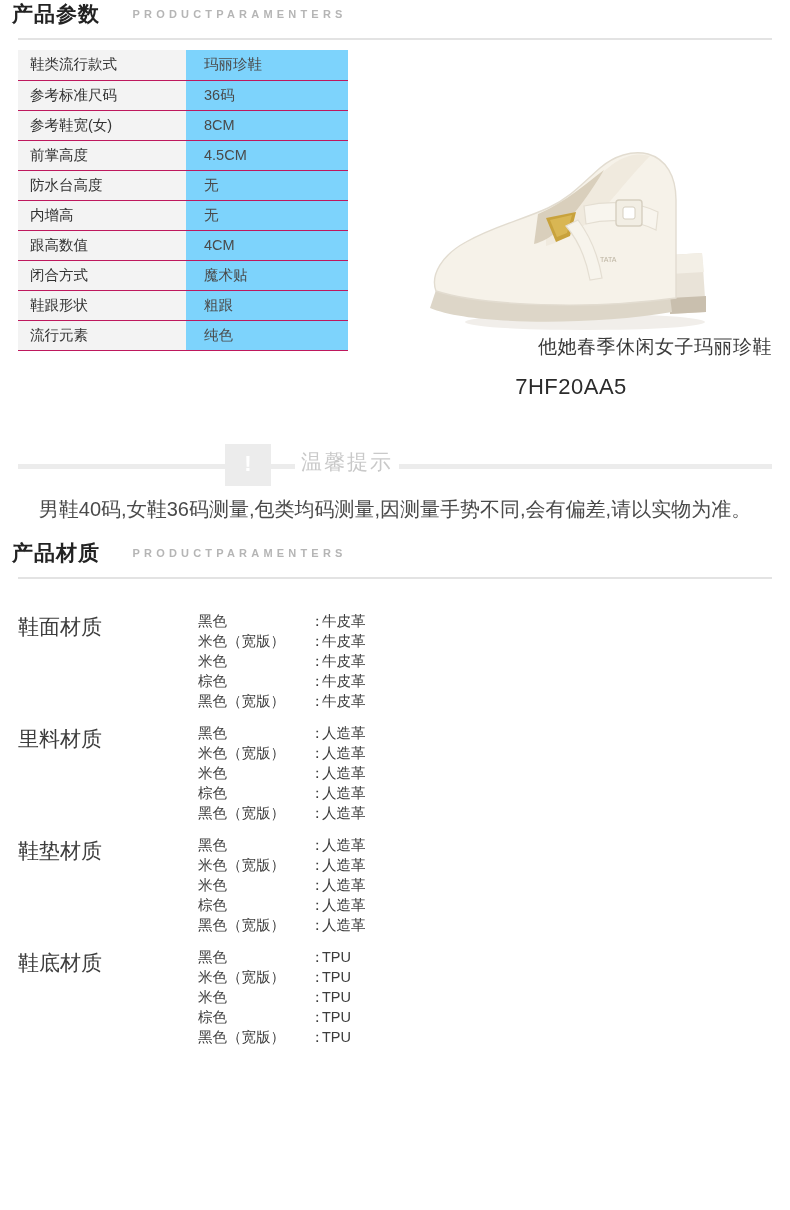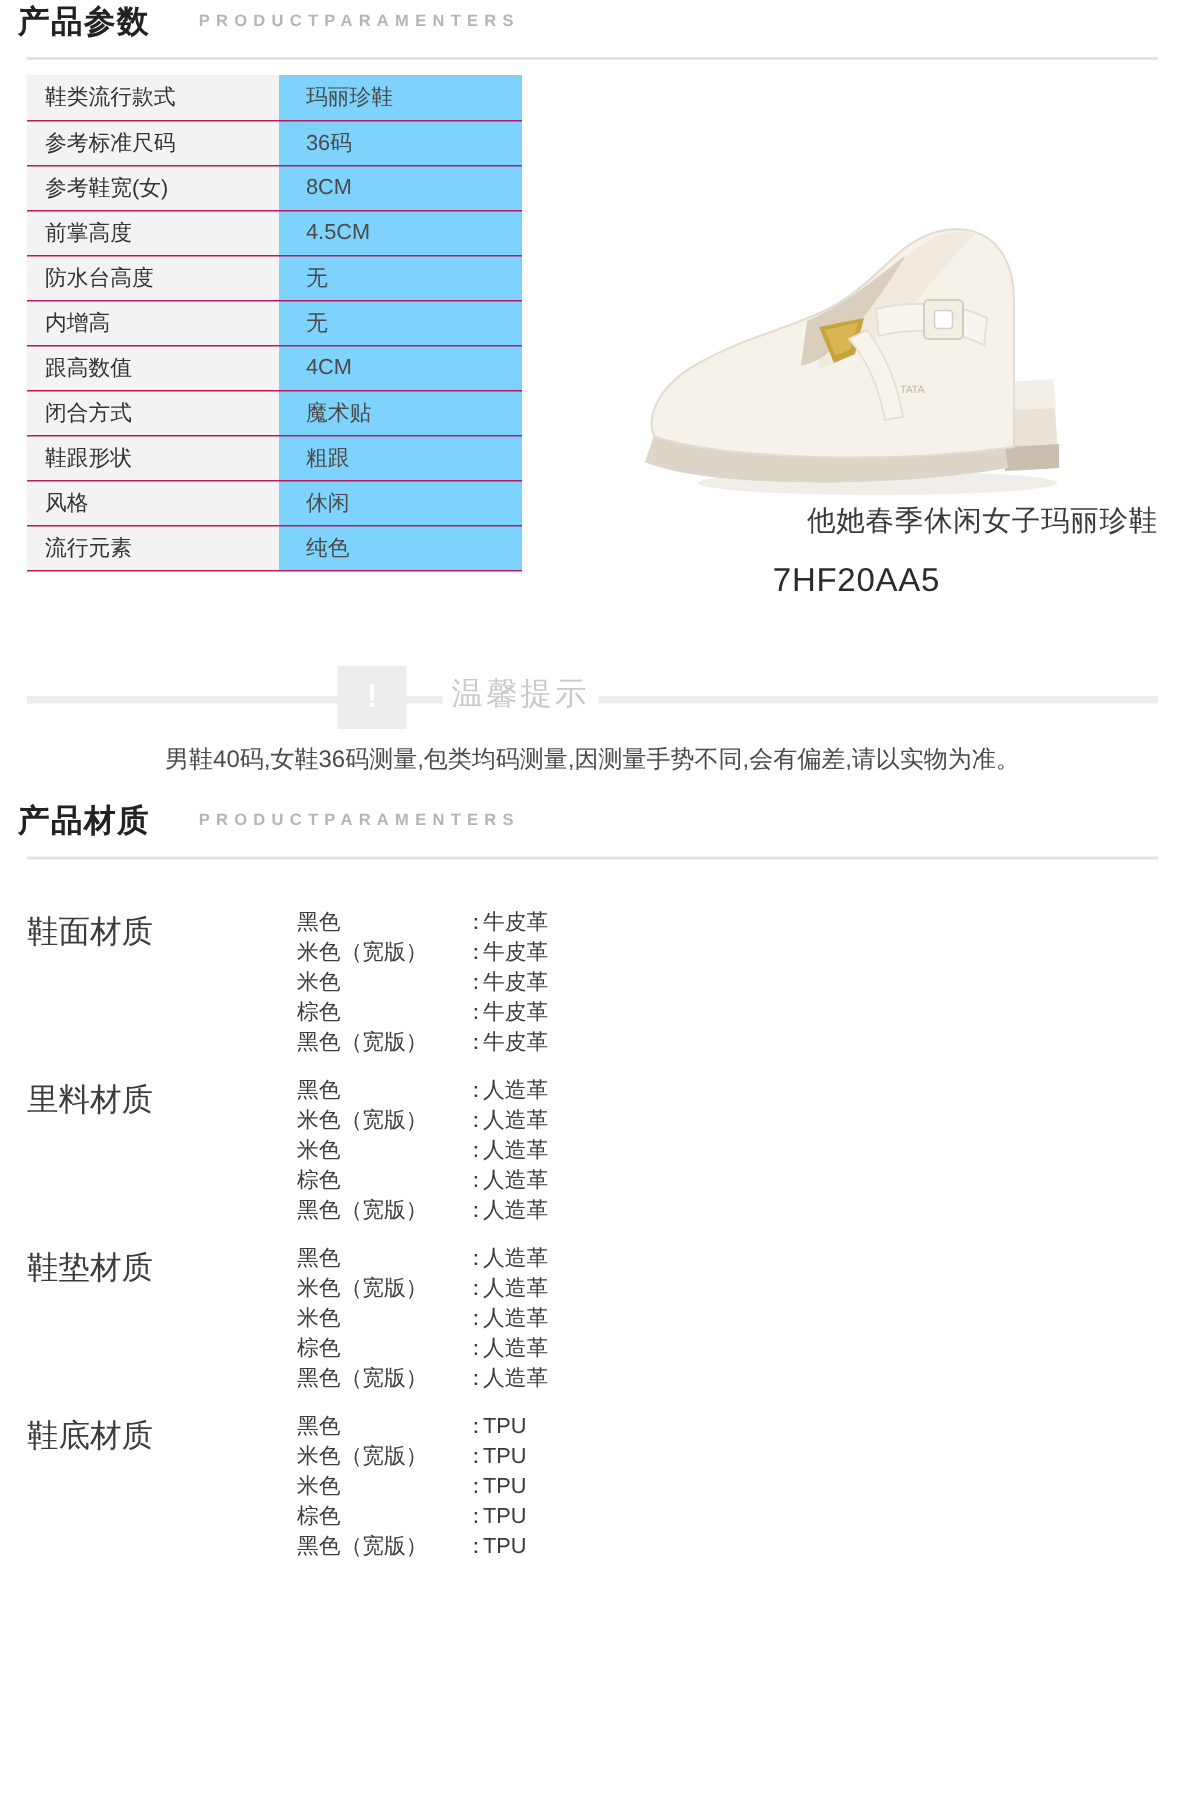--- a/index.html
+++ b/index.html
@@ -136,21 +136,21 @@
     transform: translateX(-100px);
     top: 4px;
     font-size: 21px;
     color: #c9c9c9;
     letter-spacing: 2px;
     font-weight: normal;
     background: #fff;
     padding: 0 6px;
   }
   .tips-text {
-    font-size: 16px;
+    font-size: 20px;
     color: #4a4a4a;
     margin-top: 6px;
   }
 
   
   .mat-wrap { margin-top: 26px; }
   .mat-row {
     display: flex;
     align-items: flex-start;
     padding: 6px 0 6px 0;
@@ -218,24 +218,20 @@
           <td class="k">跟高数值</td>
           <td class="v">4CM</td>
         </tr>
         <tr>
           <td class="k">闭合方式</td>
           <td class="v">魔术贴</td>
         </tr>
         <tr>
           <td class="k">鞋跟形状</td>
           <td class="v">粗跟</td>
-        </tr>
-        <tr>
-          <td class="k">风格</td>
-          <td class="v">休闲</td>
         </tr>
         <tr>
           <td class="k">流行元素</td>
           <td class="v">纯色</td>
         </tr>
       </tbody>
   </table>
 
   <div class="product-side">
     <div class="shoe-stage">

